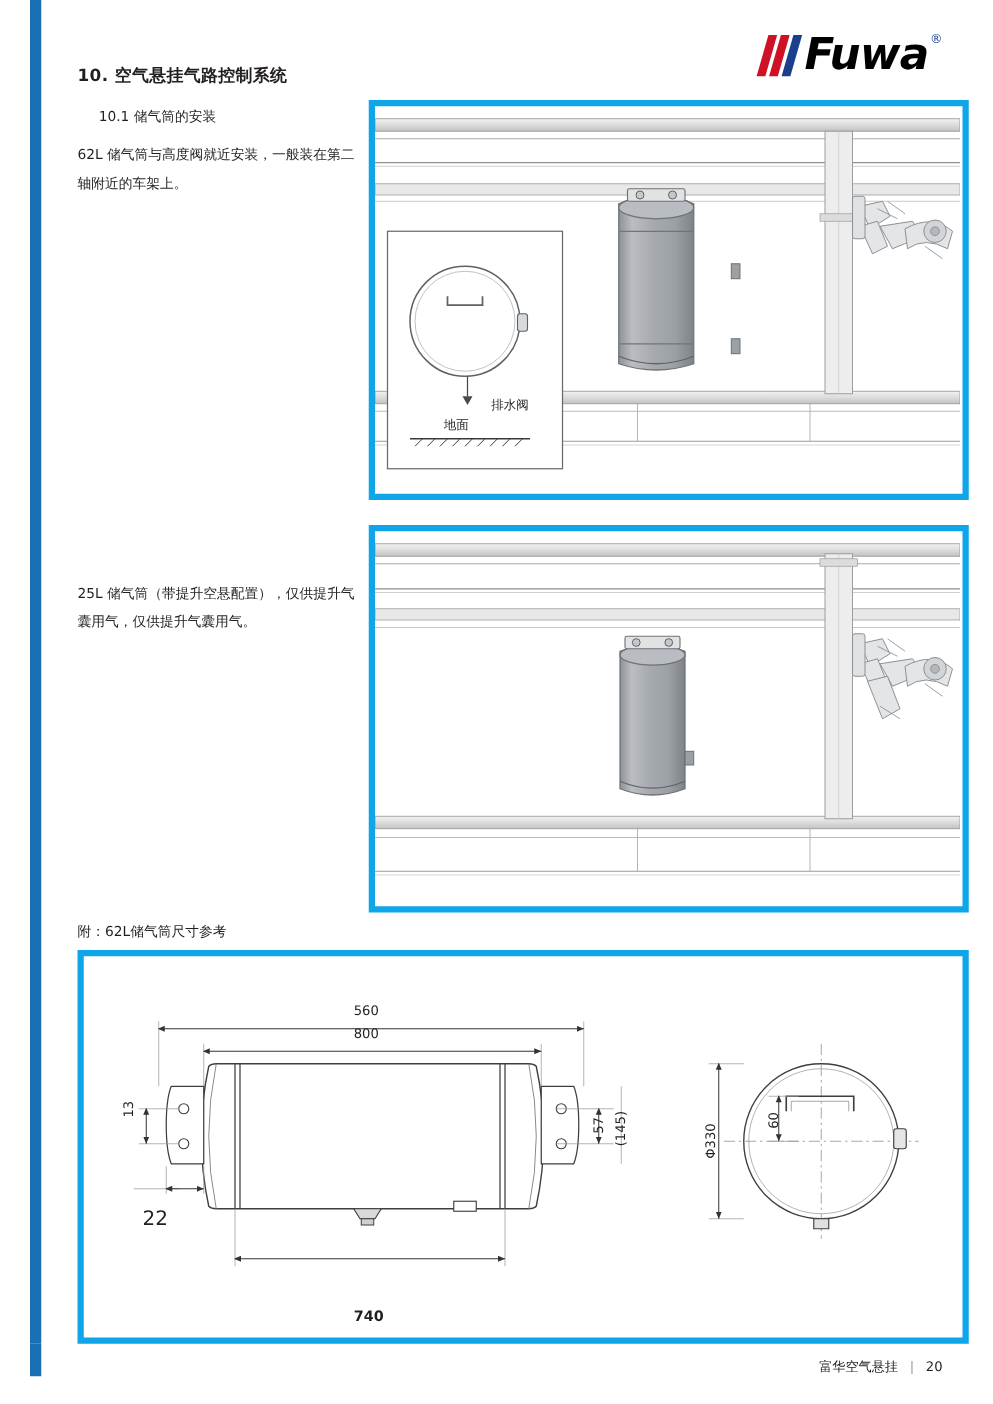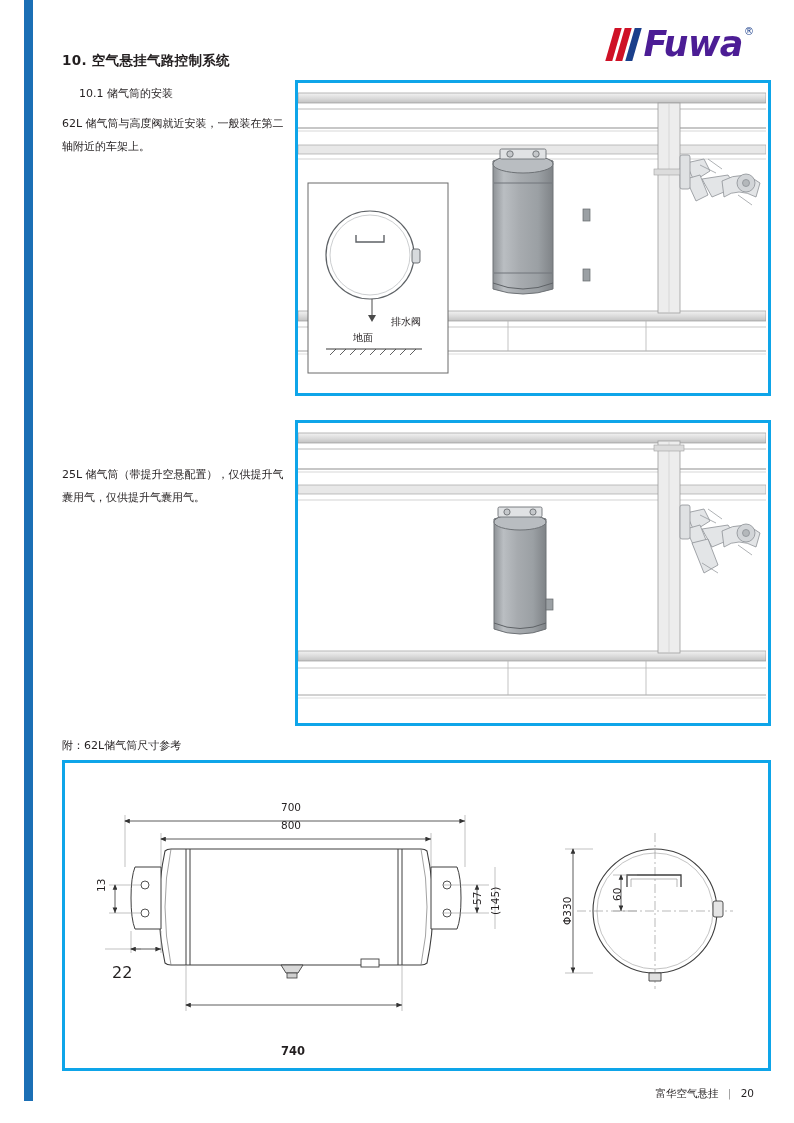--- a/index.html
+++ b/index.html
@@ -61,21 +61,21 @@
     transform: skewX(-16deg);
   }
   .logo-slashes i:nth-child(1) { left: 2px; }
   .logo-slashes i:nth-child(2) { left: 12px; }
   .logo-slashes i:nth-child(3) { left: 22px; background: #1b3f8b; }
   .logo-text {
     font-family: "DejaVu Sans", "Liberation Sans", sans-serif;
     font-size: 35px;
     font-weight: bold;
     font-style: italic;
-    color: #4c1d95;
+    color: #000000;
     line-height: 36px;
     letter-spacing: -0.5px;
   }
   .logo-reg {
     font-size: 10px;
     color: #1b3f8b;
     vertical-align: super;
     margin-left: 1px;
     font-style: normal;
     font-weight: normal;
@@ -116,21 +116,21 @@
   .appendix {
     position: absolute;
     left: 62px;
     top: 738px;
     font-size: 11px;
   }
 
   
   .fig-frame {
     position: absolute;
-    border: 3px solid #0ea5e9;
+    border: 5px solid #0ea5e9;
     background: #fff;
     overflow: hidden;
   }
   #fig1 { left: 295px; top: 80px; width: 470px; height: 310px; }
   #fig2 { left: 295px; top: 420px; width: 470px; height: 300px; }
   #fig3 { left: 62px; top: 760px; width: 703px; height: 305px; }
 
   
   .footer {
     position: absolute;
@@ -391,21 +391,21 @@
 
       <line x1="500" y1="86" x2="528" y2="86" stroke="#999" stroke-width="0.6"></line>
       <line x1="500" y1="210" x2="528" y2="210" stroke="#999" stroke-width="0.6"></line>
       <line x1="508" y1="86" x2="508" y2="210" stroke="#333" stroke-width="0.8" marker-start="url(#arrs)" marker-end="url(#arr)"></line>
 
       <line x1="548" y1="112" x2="572" y2="112" stroke="#999" stroke-width="0.6"></line>
       <line x1="548" y1="148" x2="572" y2="148" stroke="#999" stroke-width="0.6"></line>
       <line x1="556" y1="112" x2="556" y2="148" stroke="#333" stroke-width="0.8" marker-start="url(#arrs)" marker-end="url(#arr)"></line>
     </svg>
 
-    <div style="position:absolute;left:216px;top:38px;font-size:10.5px;">700</div>
+    <div style="position:absolute;left:216px;top:38px;font-size:10.5px;">560</div>
     <div style="position:absolute;left:216px;top:56px;font-size:10.5px;">800</div>
     <div style="position:absolute;left:216px;top:245px;font-size:11.5px;font-weight:bold;margin-top:36px;">740</div>
     <div style="position:absolute;left:30px;top:129px;font-size:10.5px;transform:rotate(-90deg);transform-origin:left top;">13</div>
     <div style="position:absolute;left:47px;top:200px;font-size:16px;">22</div>
     <div style="position:absolute;left:406px;top:142px;font-size:10.5px;transform:rotate(-90deg);transform-origin:left top;">57</div>
     <div style="position:absolute;left:424px;top:152px;font-size:10.5px;transform:rotate(-90deg);transform-origin:left top;">(145)</div>
     <div style="position:absolute;left:496px;top:162px;font-size:10.5px;transform:rotate(-90deg);transform-origin:left top;">Φ330</div>
     <div style="position:absolute;left:546px;top:138px;font-size:10.5px;transform:rotate(-90deg);transform-origin:left top;">60</div>
   </div>
 

